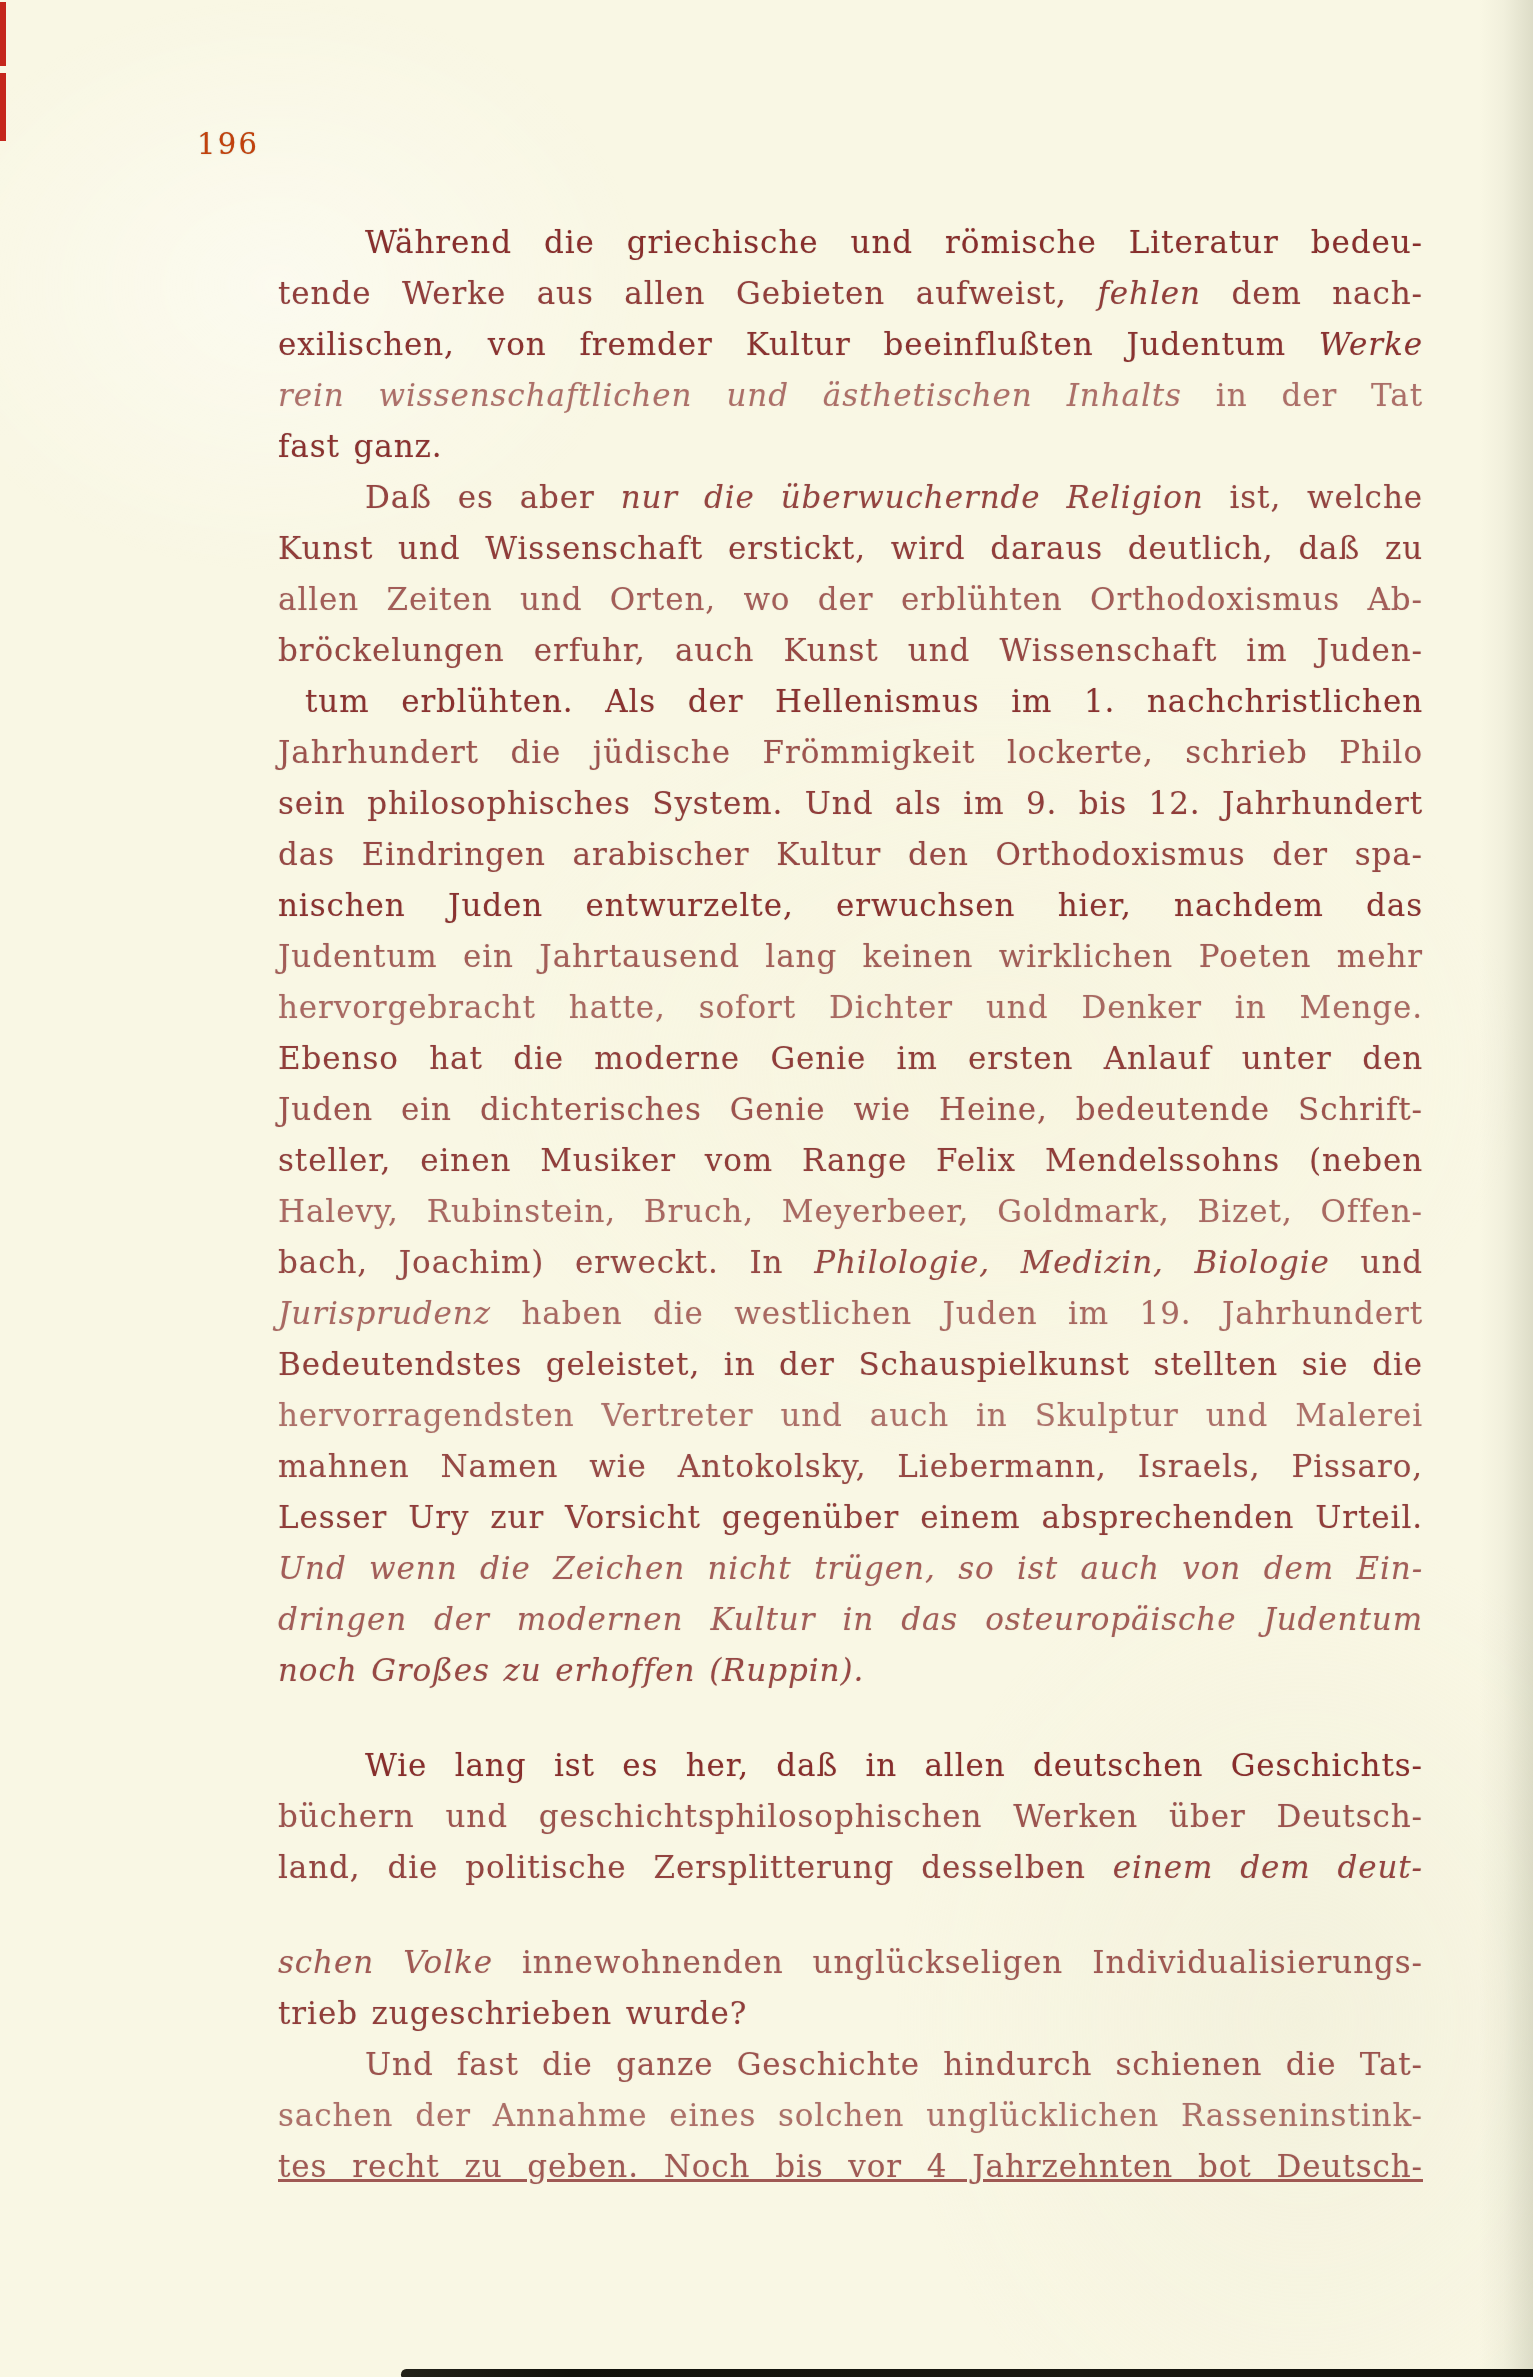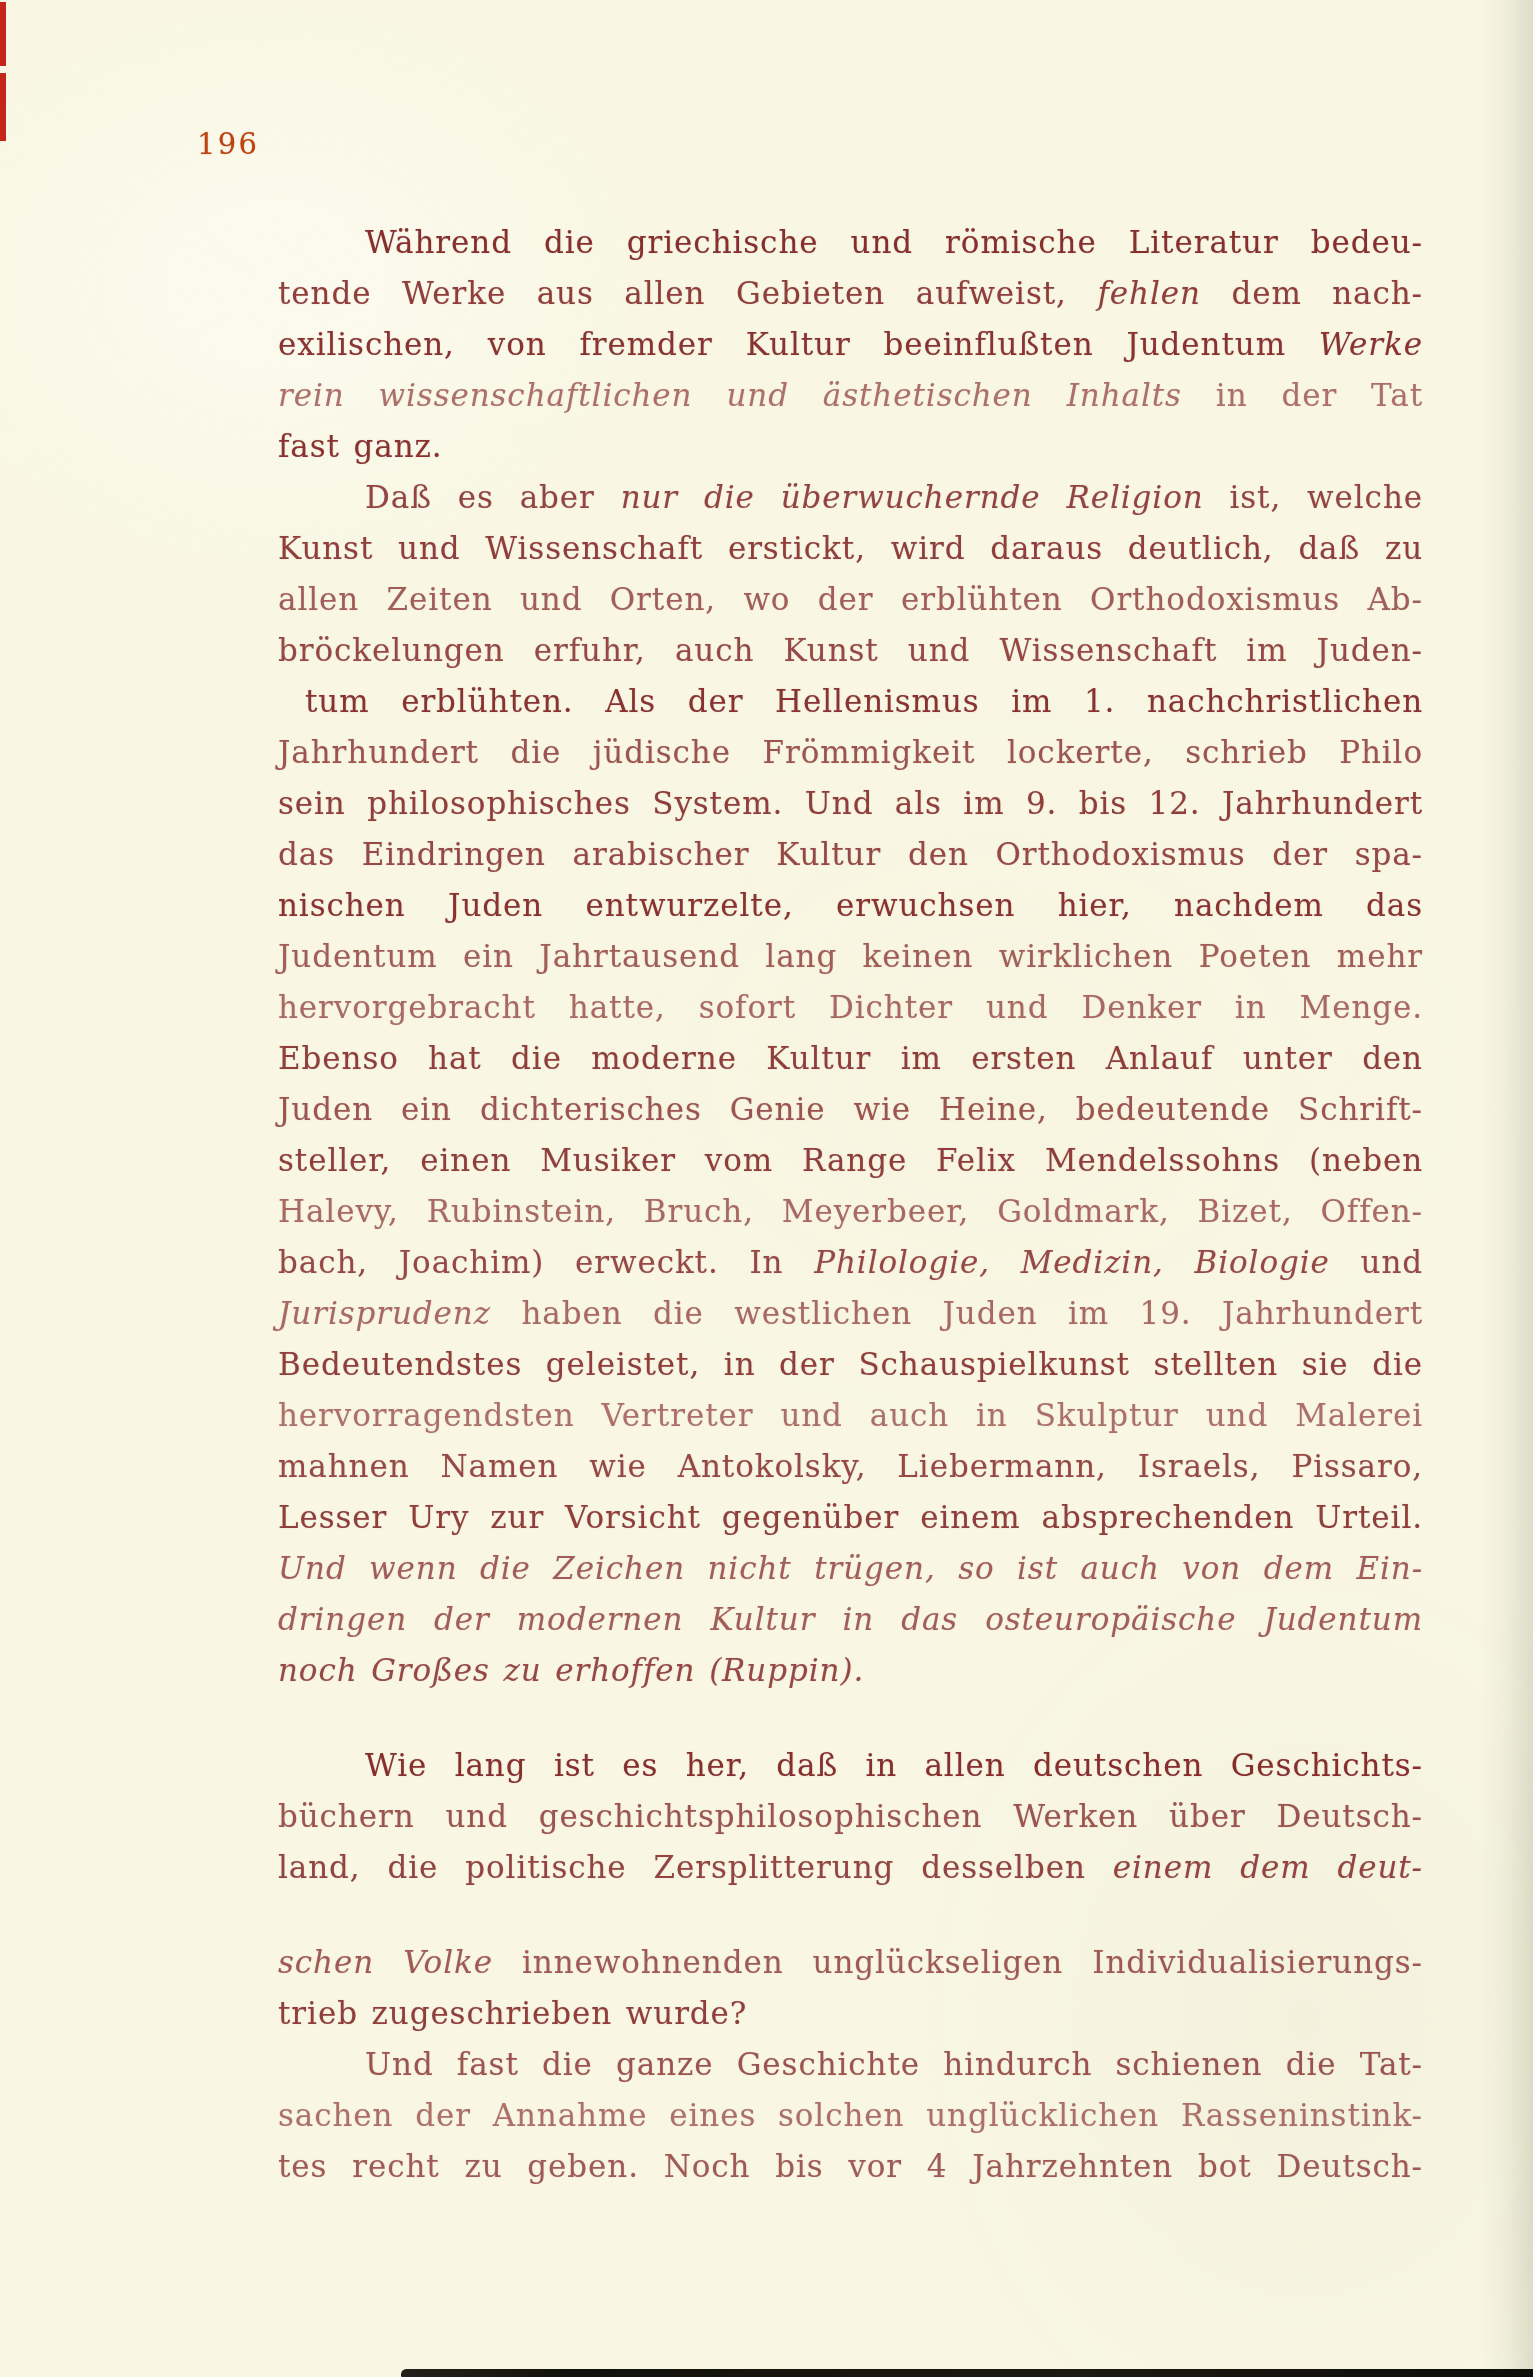--- a/index.html
+++ b/index.html
@@ -92,39 +92,39 @@
     <div class="line" style="opacity: 0.85;"><span>Kunst und Wissenschaft erstickt, wird daraus deutlich, daß zu</span></div>
     <div class="line" style="opacity: 0.7;"><span>allen Zeiten und Orten, wo der erblühten Orthodoxismus Ab-</span></div>
     <div class="line" style="opacity: 0.8;"><span>bröckelungen erfuhr, auch Kunst und Wissenschaft im Juden-</span></div>
     <div class="line" style="opacity: 0.9; margin-left: 27px;"><span>tum erblühten. Als der Hellenismus im 1. nachchristlichen</span></div>
     <div class="line" style="opacity: 0.75;"><span>Jahrhundert die jüdische Frömmigkeit lockerte, schrieb Philo</span></div>
     <div class="line" style="opacity: 0.85;"><span>sein philosophisches System. Und als im 9. bis 12. Jahrhundert</span></div>
     <div class="line" style="opacity: 0.8;"><span>das Eindringen arabischer Kultur den Orthodoxismus der spa-</span></div>
     <div class="line" style="opacity: 0.9;"><span>nischen Juden entwurzelte, erwuchsen hier, nachdem das</span></div>
     <div class="line" style="opacity: 0.7;"><span>Judentum ein Jahrtausend lang keinen wirklichen Poeten mehr</span></div>
     <div class="line" style="opacity: 0.65;"><span>hervorgebracht hatte, sofort Dichter und Denker in Menge.</span></div>
-    <div class="line" style="opacity: 0.85;"><span>Ebenso hat die moderne Kultur im ersten Anlauf unter den</span></div>
+    <div class="line" style="opacity: 0.85;"><span>Ebenso hat die moderne Genie im ersten Anlauf unter den</span></div>
     <div class="line" style="opacity: 0.75;"><span>Juden ein dichterisches Genie wie Heine, bedeutende Schrift-</span></div>
     <div class="line" style="opacity: 0.85;"><span>steller, einen Musiker vom Range Felix Mendelssohns (neben</span></div>
     <div class="line" style="opacity: 0.65;"><span>Halevy, Rubinstein, Bruch, Meyerbeer, Goldmark, Bizet, Offen-</span></div>
     <div class="line" style="opacity: 0.8;"><span>bach, Joachim) erweckt. In </span><span class="it">Philologie, Medizin, Biologie</span><span> und</span></div>
     <div class="line" style="opacity: 0.65;"><span class="it">Jurisprudenz</span><span> haben die westlichen Juden im 19. Jahrhundert</span></div>
     <div class="line" style="opacity: 0.85;"><span>Bedeutendstes geleistet, in der Schauspielkunst stellten sie die</span></div>
     <div class="line" style="opacity: 0.62;"><span>hervorragendsten Vertreter und auch in Skulptur und Malerei</span></div>
     <div class="line" style="opacity: 0.8;"><span>mahnen Namen wie Antokolsky, Liebermann, Israels, Pissaro,</span></div>
     <div class="line" style="opacity: 0.85;"><span>Lesser Ury zur Vorsicht gegenüber einem absprechenden Urteil.</span></div>
     <div class="line" style="opacity: 0.7;"><span class="it">Und wenn die Zeichen nicht trügen, so ist auch von dem Ein-</span></div>
     <div class="line" style="opacity: 0.7;"><span class="it">dringen der modernen Kultur in das osteuropäische Judentum</span></div>
     <div class="line last" style="opacity: 0.8;"><span class="it">noch Großes zu erhoffen (Ruppin).</span></div>
     <div class="line indent gap" style="opacity: 0.92;"><span>Wie lang ist es her, daß in allen deutschen Geschichts-</span></div>
     <div class="line" style="opacity: 0.75;"><span>büchern und geschichtsphilosophischen Werken über Deutsch-</span></div>
     <div class="line" style="opacity: 0.82;"><span>land, die politische Zersplitterung desselben </span><span class="it">einem dem deut-</span></div>
     <div class="line" style="opacity: 0.72; margin-top: 44px;"><span class="it">schen Volke</span><span> innewohnenden unglückseligen Individualisierungs-</span></div>
     <div class="line last" style="opacity: 0.85;"><span>trieb zugeschrieben wurde?</span></div>
     <div class="line indent" style="opacity: 0.75;"><span>Und fast die ganze Geschichte hindurch schienen die Tat-</span></div>
     <div class="line" style="opacity: 0.62;"><span>sachen der Annahme eines solchen unglücklichen Rasseninstink-</span></div>
-    <div class="line" style="opacity: 0.72;"><span>tes recht zu geben. Noch bis vor 4 Jahrzehnten bot Deutsch-</span></div>
+    <div class="line" style="opacity: 0.72; text-decoration: underline;"><span>tes recht zu geben. Noch bis vor 4 Jahrzehnten bot Deutsch-</span></div>
   </div>
 
 <div class="red-mark seg1"></div>
 <div class="red-mark seg2"></div>
 <div class="bottom-bar"></div>
 
 
 </body></html>

